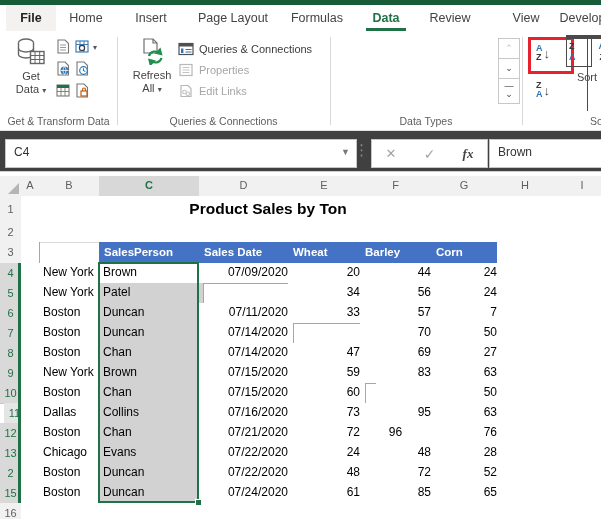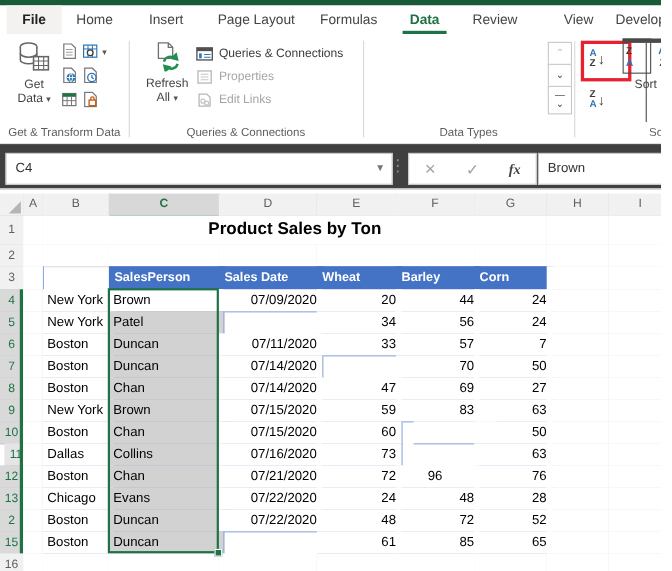--- a/index.html
+++ b/index.html
@@ -344,20 +344,21 @@
       <div class="cell" style="left: 288px; top: 383px; width: 72px; height: 20px; line-height: 19px; border-right: 1px solid rgb(142, 169, 219); border-bottom: 1px solid rgb(142, 169, 219); text-align: right; padding-right: 5px;">60</div>
       <div class="cell" style="left: 376px; top: 383px; width: 71px; height: 20px; line-height: 19px; border-right: 1px solid rgb(142, 169, 219); border-bottom: 1px solid rgb(142, 169, 219); text-align: right; padding-right: 5px;">82</div>
       <div class="cell" style="left: 431px; top: 383px; width: 66px; height: 20px; line-height: 19px; border-right: 1px solid rgb(142, 169, 219); border-bottom: 1px solid rgb(142, 169, 219); text-align: right; padding-right: 5px;">50</div>
       <div class="cell" style="left: 497px; top: 383px; width: 56px; height: 20px; line-height: 19px; border-right: 1px solid rgb(220, 220, 220); border-bottom: 1px solid rgb(220, 220, 220);"></div>
       <div class="cell" style="left: 553px; top: 383px; width: 58px; height: 20px; line-height: 19px; border-right: 1px solid rgb(220, 220, 220); border-bottom: 1px solid rgb(220, 220, 220);"></div>
       <div class="cell" style="left: 21px; top: 403px; width: 18px; height: 20px; line-height: 19px; border-right: 1px solid rgb(142, 169, 219); border-bottom: 1px solid rgb(220, 220, 220);"></div>
       <div class="cell" style="left: 39px; top: 403px; width: 60px; height: 20px; line-height: 19px; border-right: 1px solid rgb(142, 169, 219); border-bottom: 1px solid rgb(142, 169, 219); padding-left: 4px;">Dallas</div>
       <div class="cell" style="left: 99px; top: 403px; width: 100px; height: 20px; line-height: 19px; border-right: 1px solid rgb(142, 169, 219); border-bottom: 1px solid rgb(142, 169, 219); padding-left: 4px; background: rgb(210, 210, 210);">Collins</div>
       <div class="cell" style="left: 199px; top: 403px; width: 89px; height: 20px; line-height: 19px; border-right: 1px solid rgb(142, 169, 219); border-bottom: 1px solid rgb(142, 169, 219); text-align: right; padding-right: 5px;">07/16/2020</div>
       <div class="cell" style="left: 288px; top: 403px; width: 72px; height: 20px; line-height: 19px; border-right: 1px solid rgb(142, 169, 219); border-bottom: 1px solid rgb(142, 169, 219); text-align: right; padding-right: 5px;">73</div>
+      <div class="cell" style="left: 360px; top: 403px; width: 71px; height: 20px; line-height: 19px; border-right: 1px solid rgb(142, 169, 219); border-bottom: 1px solid rgb(142, 169, 219); text-align: right; padding-right: 5px;">95</div>
       <div class="cell" style="left: 431px; top: 403px; width: 66px; height: 20px; line-height: 19px; border-right: 1px solid rgb(142, 169, 219); border-bottom: 1px solid rgb(142, 169, 219); text-align: right; padding-right: 5px;">63</div>
       <div class="cell" style="left: 497px; top: 403px; width: 56px; height: 20px; line-height: 19px; border-right: 1px solid rgb(220, 220, 220); border-bottom: 1px solid rgb(220, 220, 220);"></div>
       <div class="cell" style="left: 553px; top: 403px; width: 58px; height: 20px; line-height: 19px; border-right: 1px solid rgb(220, 220, 220); border-bottom: 1px solid rgb(220, 220, 220);"></div>
       <div class="cell" style="left: 21px; top: 423px; width: 18px; height: 20px; line-height: 19px; border-right: 1px solid rgb(142, 169, 219); border-bottom: 1px solid rgb(220, 220, 220);"></div>
       <div class="cell" style="left: 39px; top: 423px; width: 60px; height: 20px; line-height: 19px; border-right: 1px solid rgb(142, 169, 219); border-bottom: 1px solid rgb(142, 169, 219); padding-left: 4px;">Boston</div>
       <div class="cell" style="left: 99px; top: 423px; width: 100px; height: 20px; line-height: 19px; border-right: 1px solid rgb(142, 169, 219); border-bottom: 1px solid rgb(142, 169, 219); padding-left: 4px; background: rgb(210, 210, 210);">Chan</div>
       <div class="cell" style="left: 199px; top: 423px; width: 89px; height: 20px; line-height: 19px; border-right: 1px solid rgb(142, 169, 219); border-bottom: 1px solid rgb(142, 169, 219); text-align: right; padding-right: 5px;">07/21/2020</div>
       <div class="cell" style="left: 288px; top: 423px; width: 72px; height: 20px; line-height: 19px; border-right: 1px solid rgb(142, 169, 219); border-bottom: 1px solid rgb(142, 169, 219); text-align: right; padding-right: 5px;">72</div>
       <div class="cell" style="left: 360px; top: 423px; width: 71px; height: 20px; line-height: 19px; border-right: 1px solid rgb(142, 169, 219); border-bottom: 1px solid rgb(142, 169, 219); text-align: center; padding-right: 5px;">96</div>
       <div class="cell" style="left: 431px; top: 423px; width: 66px; height: 20px; line-height: 19px; border-right: 1px solid rgb(142, 169, 219); border-bottom: 1px solid rgb(142, 169, 219); text-align: right; padding-right: 5px;">76</div>
@@ -377,20 +378,21 @@
       <div class="cell" style="left: 99px; top: 463px; width: 100px; height: 20px; line-height: 19px; border-right: 1px solid rgb(142, 169, 219); border-bottom: 1px solid rgb(142, 169, 219); padding-left: 4px; background: rgb(210, 210, 210);">Duncan</div>
       <div class="cell" style="left: 199px; top: 463px; width: 89px; height: 20px; line-height: 19px; border-right: 1px solid rgb(142, 169, 219); border-bottom: 1px solid rgb(142, 169, 219); text-align: right; padding-right: 5px;">07/22/2020</div>
       <div class="cell" style="left: 288px; top: 463px; width: 72px; height: 20px; line-height: 19px; border-right: 1px solid rgb(142, 169, 219); border-bottom: 1px solid rgb(142, 169, 219); text-align: right; padding-right: 5px;">48</div>
       <div class="cell" style="left: 360px; top: 463px; width: 71px; height: 20px; line-height: 19px; border-right: 1px solid rgb(142, 169, 219); border-bottom: 1px solid rgb(142, 169, 219); text-align: right; padding-right: 5px;">72</div>
       <div class="cell" style="left: 431px; top: 463px; width: 66px; height: 20px; line-height: 19px; border-right: 1px solid rgb(142, 169, 219); border-bottom: 1px solid rgb(142, 169, 219); text-align: right; padding-right: 5px;">52</div>
       <div class="cell" style="left: 497px; top: 463px; width: 56px; height: 20px; line-height: 19px; border-right: 1px solid rgb(220, 220, 220); border-bottom: 1px solid rgb(220, 220, 220);"></div>
       <div class="cell" style="left: 553px; top: 463px; width: 58px; height: 20px; line-height: 19px; border-right: 1px solid rgb(220, 220, 220); border-bottom: 1px solid rgb(220, 220, 220);"></div>
       <div class="cell" style="left: 21px; top: 483px; width: 18px; height: 20px; line-height: 19px; border-right: 1px solid rgb(142, 169, 219); border-bottom: 1px solid rgb(220, 220, 220);"></div>
       <div class="cell" style="left: 39px; top: 483px; width: 60px; height: 20px; line-height: 19px; border-right: 1px solid rgb(142, 169, 219); border-bottom: 1px solid rgb(142, 169, 219); padding-left: 4px;">Boston</div>
       <div class="cell" style="left: 99px; top: 483px; width: 100px; height: 20px; line-height: 19px; border-right: 1px solid rgb(142, 169, 219); border-bottom: 1px solid rgb(142, 169, 219); padding-left: 4px; background: rgb(210, 210, 210);">Duncan</div>
+      <div class="cell" style="left: 199px; top: 483px; width: 89px; height: 20px; line-height: 19px; border-right: 1px solid rgb(142, 169, 219); border-bottom: 1px solid rgb(142, 169, 219); text-align: right; padding-right: 5px;">07/24/2020</div>
       <div class="cell" style="left: 288px; top: 483px; width: 72px; height: 20px; line-height: 19px; border-right: 1px solid rgb(142, 169, 219); border-bottom: 1px solid rgb(142, 169, 219); text-align: right; padding-right: 5px;">61</div>
       <div class="cell" style="left: 360px; top: 483px; width: 71px; height: 20px; line-height: 19px; border-right: 1px solid rgb(142, 169, 219); border-bottom: 1px solid rgb(142, 169, 219); text-align: right; padding-right: 5px;">85</div>
       <div class="cell" style="left: 431px; top: 483px; width: 66px; height: 20px; line-height: 19px; border-right: 1px solid rgb(142, 169, 219); border-bottom: 1px solid rgb(142, 169, 219); text-align: right; padding-right: 5px;">65</div>
       <div class="cell" style="left: 497px; top: 483px; width: 56px; height: 20px; line-height: 19px; border-right: 1px solid rgb(220, 220, 220); border-bottom: 1px solid rgb(220, 220, 220);"></div>
       <div class="cell" style="left: 553px; top: 483px; width: 58px; height: 20px; line-height: 19px; border-right: 1px solid rgb(220, 220, 220); border-bottom: 1px solid rgb(220, 220, 220);"></div>
       <div class="cell" style="left: 21px; top: 503px; width: 18px; height: 20px; line-height: 19px; border-right: 1px solid rgb(220, 220, 220); border-bottom: 1px solid rgb(220, 220, 220);"></div>
       <div class="cell" style="left: 39px; top: 503px; width: 60px; height: 20px; line-height: 19px; border-right: 1px solid rgb(220, 220, 220); border-bottom: 1px solid rgb(220, 220, 220);"></div>
       <div class="cell" style="left: 99px; top: 503px; width: 100px; height: 20px; line-height: 19px; border-right: 1px solid rgb(220, 220, 220); border-bottom: 1px solid rgb(220, 220, 220);"></div>
       <div class="cell" style="left: 199px; top: 503px; width: 89px; height: 20px; line-height: 19px; border-right: 1px solid rgb(220, 220, 220); border-bottom: 1px solid rgb(220, 220, 220);"></div>
       <div class="cell" style="left: 288px; top: 503px; width: 72px; height: 20px; line-height: 19px; border-right: 1px solid rgb(220, 220, 220); border-bottom: 1px solid rgb(220, 220, 220);"></div>

